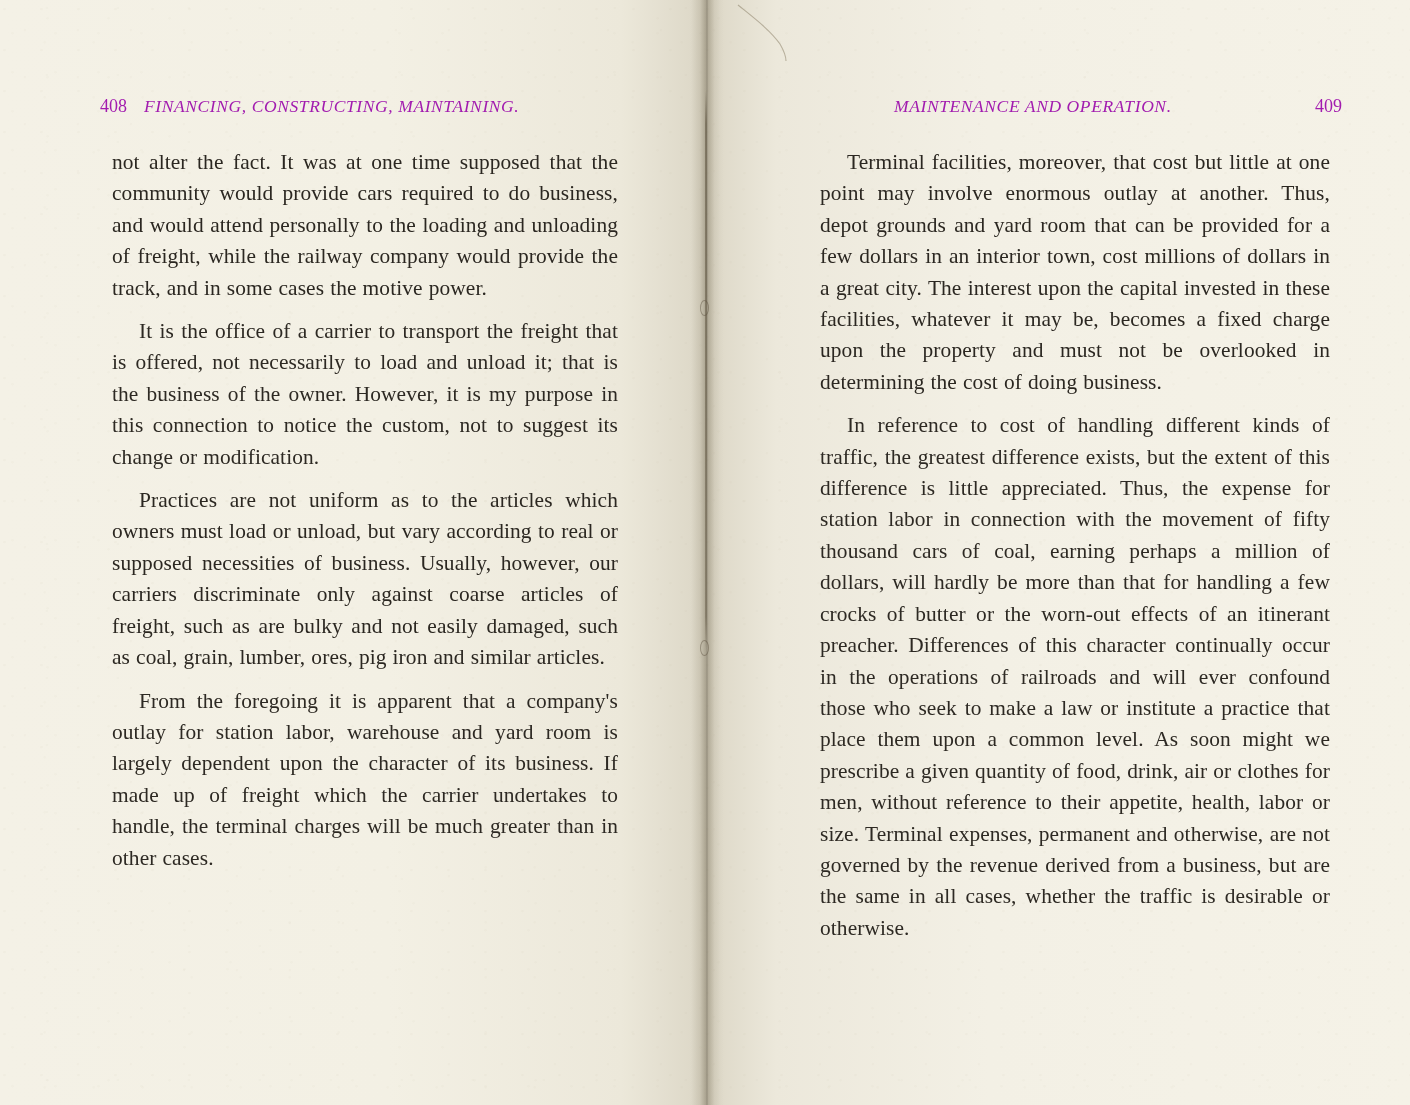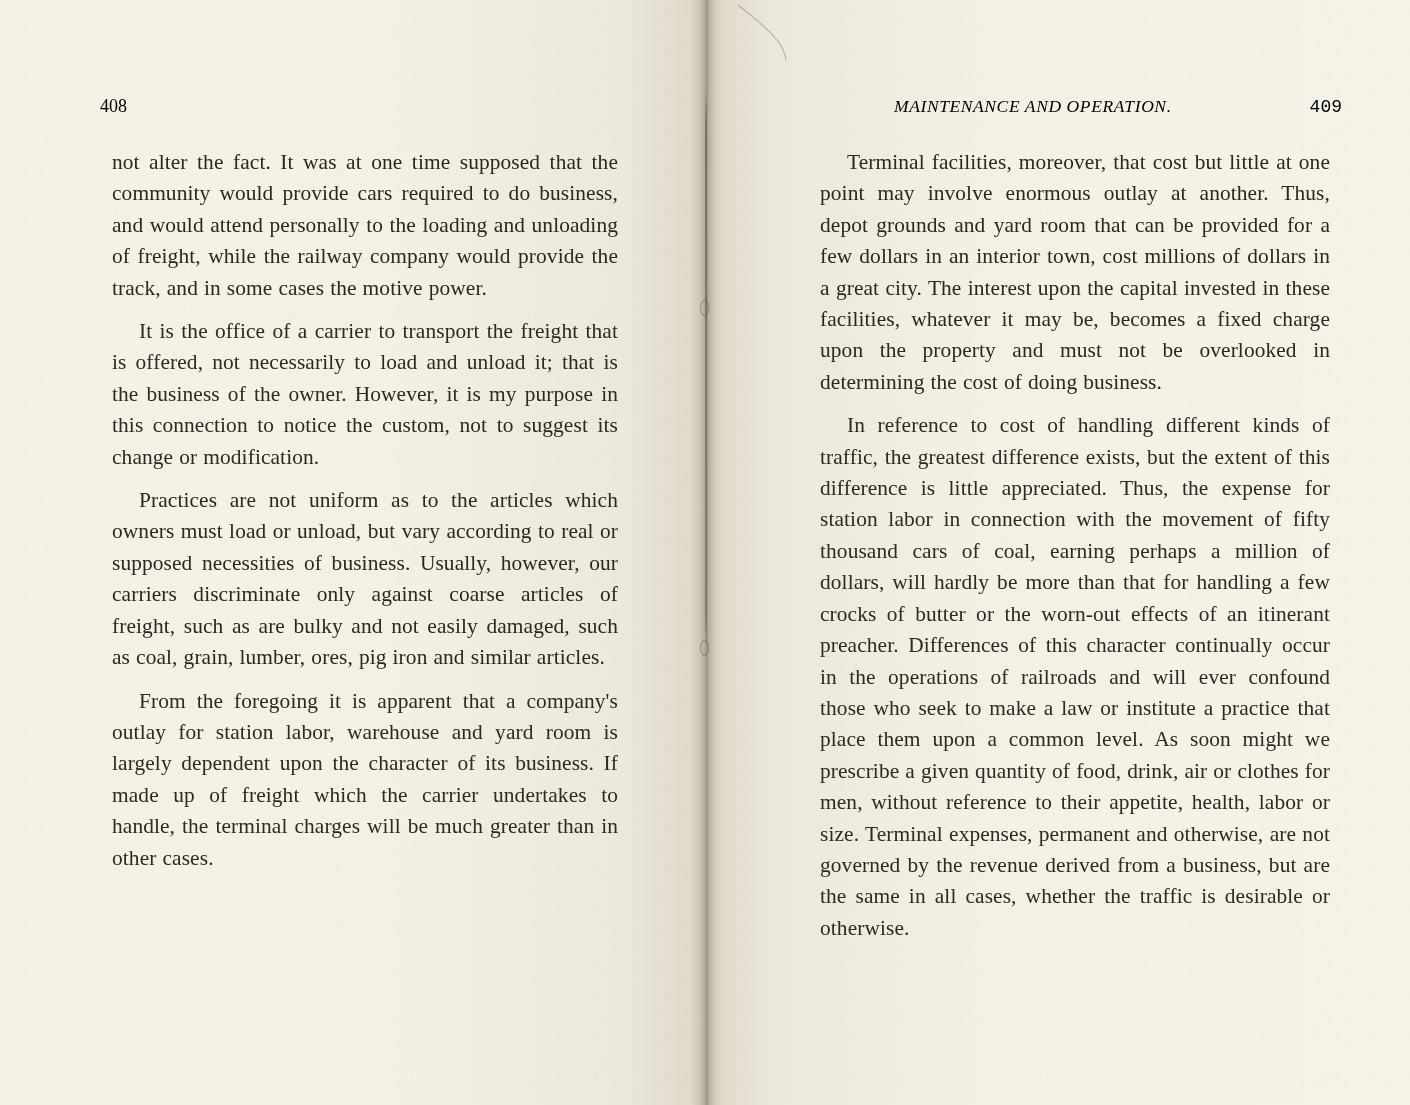--- a/index.html
+++ b/index.html
@@ -136,31 +136,31 @@
   .page.left .textblock  { left: 100px; top: 96px; width: 530px; }
   .page.right .textblock { left: 78px;  top: 96px; width: 534px; }
 
   
   .runhead {
     display: flex;
     align-items: baseline;
     font-style: italic;
     font-size: 17.5px;
     letter-spacing: .6px;
-    color: #000000;
+    color: #a21caf;
     margin-bottom: 30px;
     white-space: nowrap;
   }
   .runhead .folio {
     font-style: normal;
     font-size: 18px;
     letter-spacing: 0;
   }
   .page.left .runhead .folio  { margin-right: 17px; }
-  .page.right .runhead .folio { margin-left: auto; font-family: Liberation Mono, monospace; }
+  .page.right .runhead .folio { margin-left: auto; }
   .page.right .runhead .title { margin-left: 86px; }
 
   
   .body p {
     margin: 12px;
     text-align: justify;
     text-indent: 27px;
     font-size: 21.4px;
     line-height: 31.4px;
     letter-spacing: .1px;
@@ -182,20 +182,21 @@
 <div class="spread">
 
   <div class="paper-left"></div>
   <div class="paper-right"></div>
   <div class="grain"></div>
 
   <div class="page left">
     <div class="textblock">
       <div class="runhead">
         <span class="folio">408</span>
+        <span class="title">FINANCING, CONSTRUCTING, MAINTAINING.</span>
       </div>
       <div class="body">
         <p class="noindent">not alter the fact. It was at one time supposed that the community would provide cars required to do business, and would attend personally to the loading and unloading of freight, while the railway company would provide the track, and in some cases the motive power.</p>
         <p>It is the office of a carrier to transport the freight that is offered, not necessarily to load and unload it; that is the business of the owner. However, it is my purpose in this connection to notice the custom, not to suggest its change or modification.</p>
         <p>Practices are not uniform as to the articles which owners must load or unload, but vary according to real or supposed necessities of business. Usually, however, our carriers discriminate only against coarse articles of freight, such as are bulky and not easily damaged, such as coal, grain, lumber, ores, pig iron and similar articles.</p>
         <p>From the foregoing it is apparent that a company's outlay for station labor, warehouse and yard room is largely dependent upon the character of its business. If made up of freight which the carrier undertakes to handle, the terminal charges will be much greater than in other cases.</p>
       </div>
     </div>
   </div>
 

